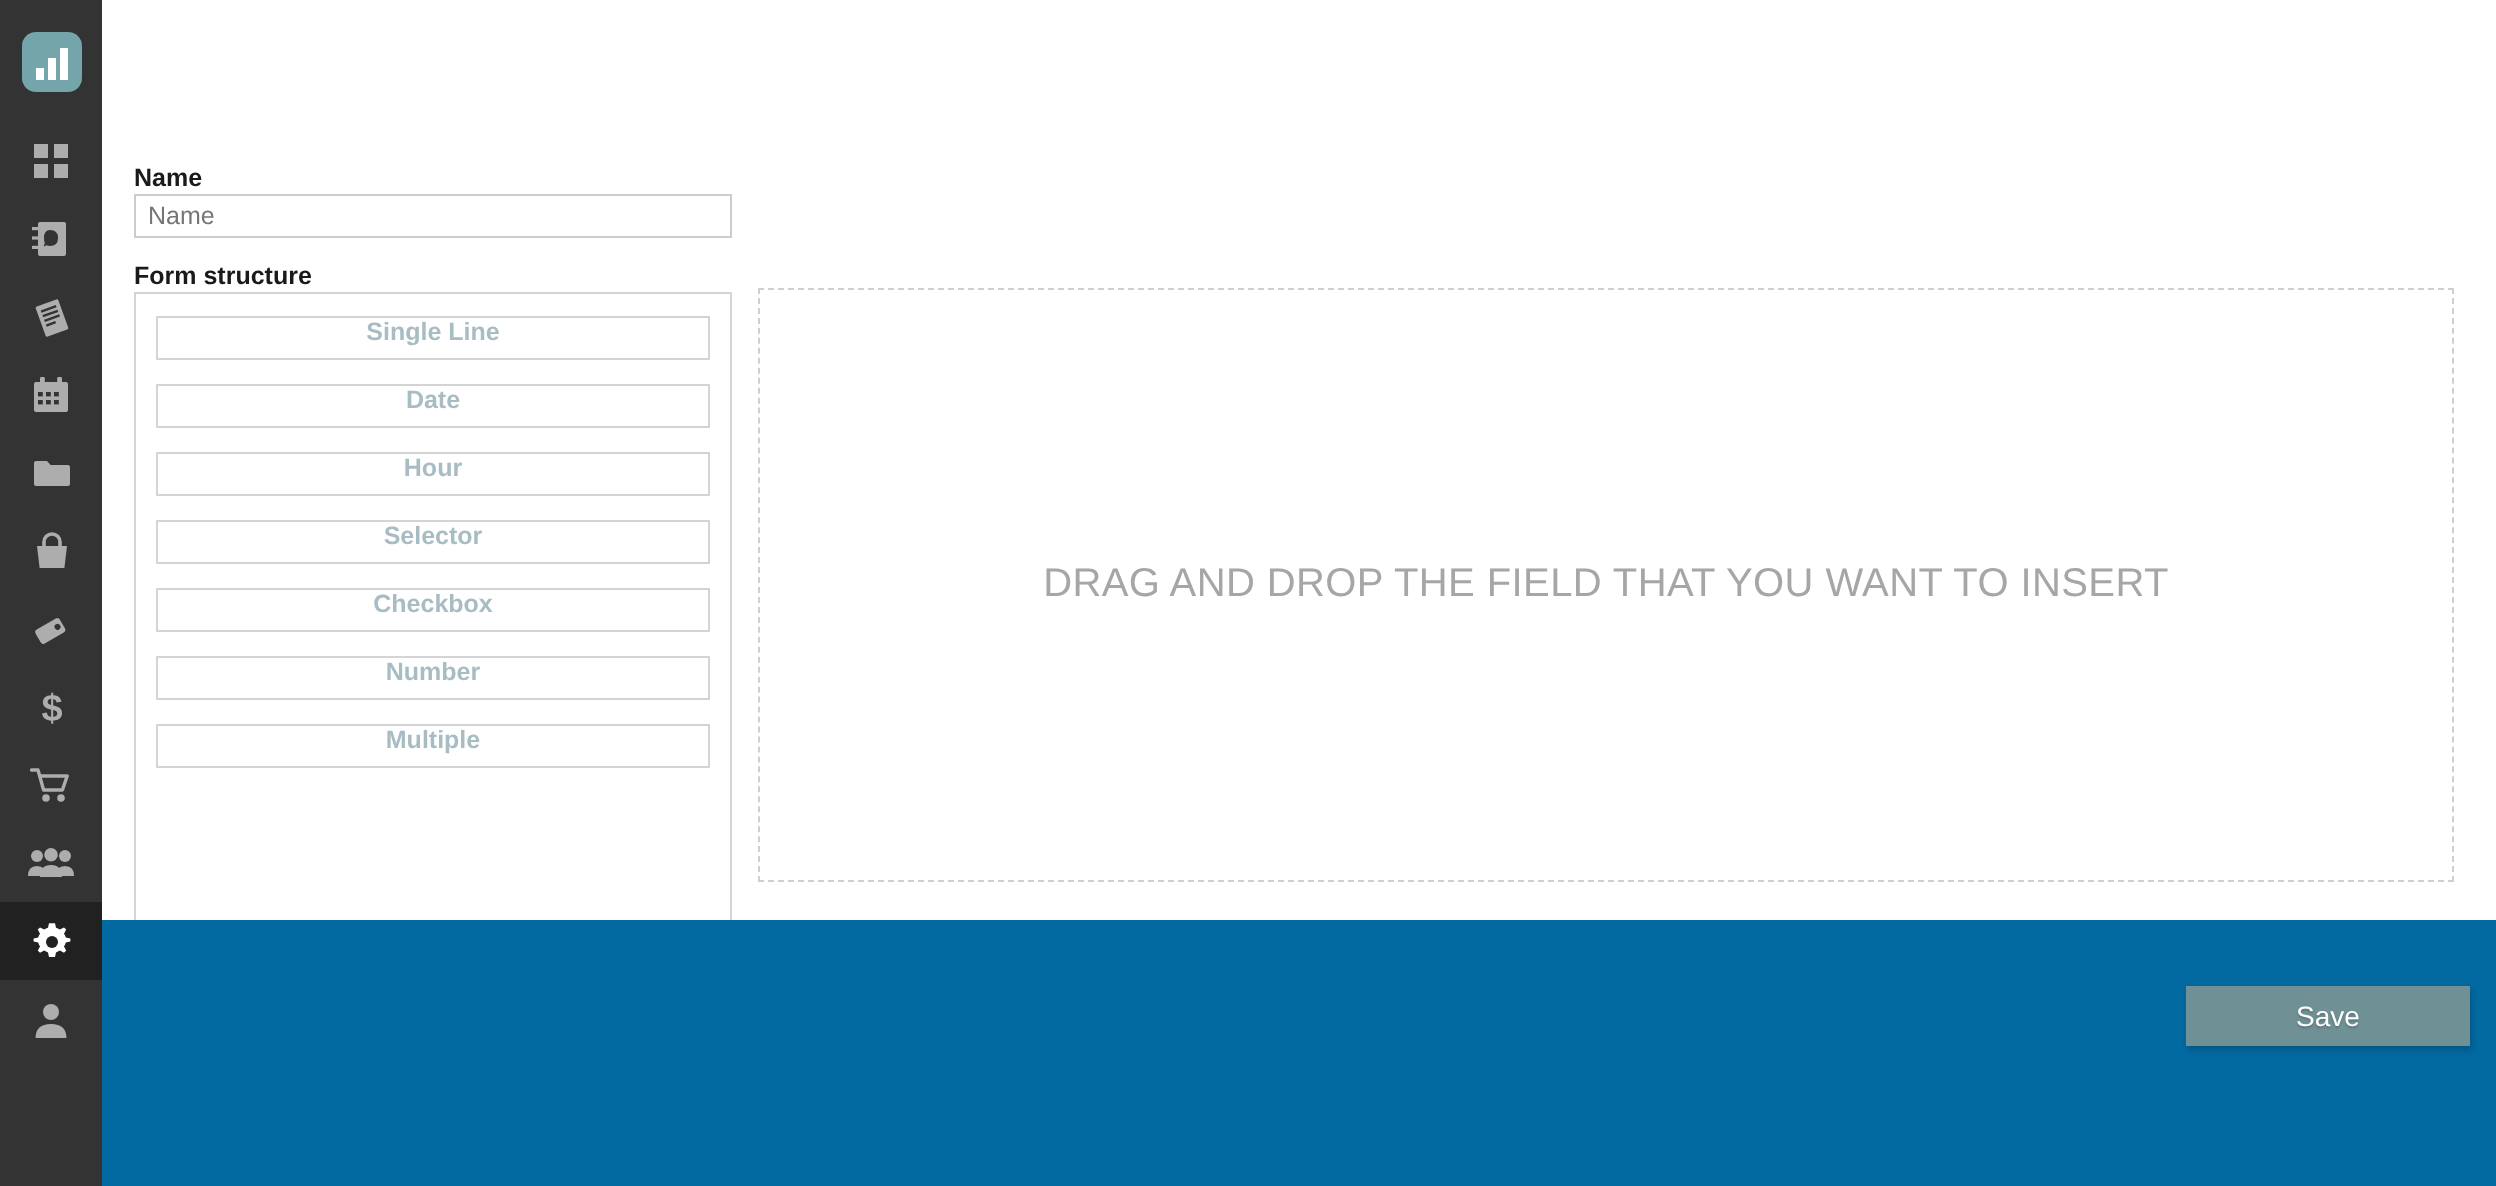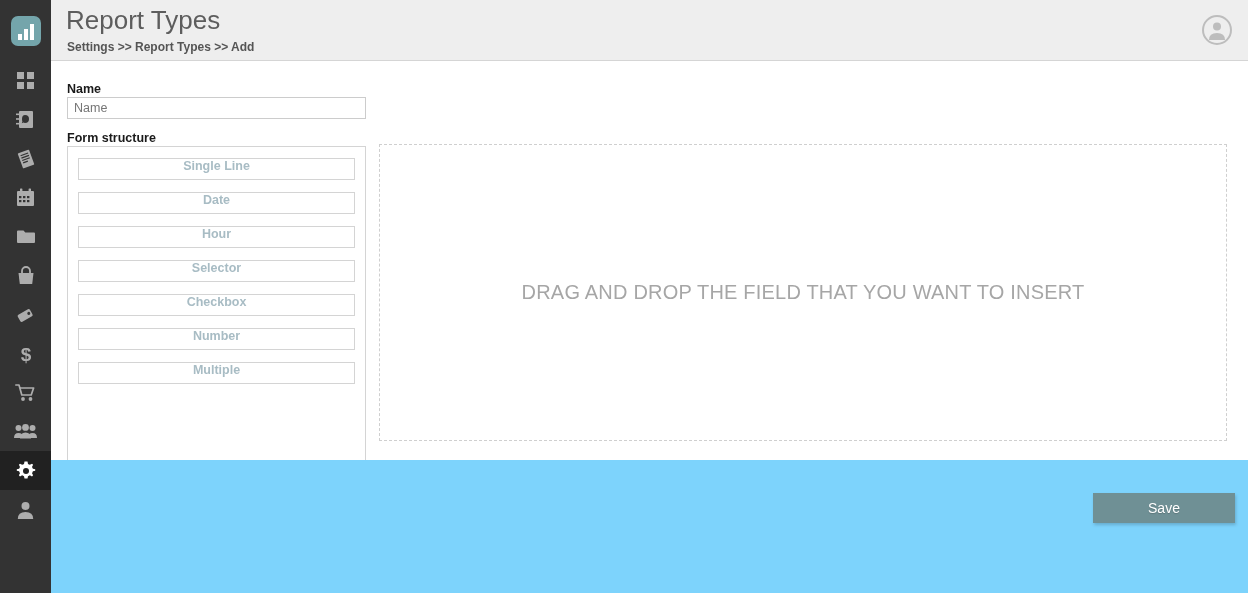--- a/index.html
+++ b/index.html
@@ -122,21 +122,21 @@
   }
   .dropzone-text {
     font-size: 20px; color: #a6a6a6; letter-spacing: 0.2px;
     text-align: center;
   }
 
   
   .footer {
     position: absolute; left: 51px; top: 460px;
     width: 1197px; height: 133px;
-    background: #7dd3fc;
+    background: #0369a1;
     text-decoration: underline;
   }
   .save-button {
     position: absolute; left: 1042px; top: 33px;
     width: 142px; height: 30px;
     background: #6f9095; border: none;
     color: #ffffff; font-size: 14px;
     font-family: "Liberation Sans", sans-serif;
     cursor: pointer;
     box-shadow: 1px 2px 3px rgba(0,0,0,0.18);
@@ -259,30 +259,20 @@
 
     <div class="nav-item">
       <svg width="17" height="18" viewBox="0 0 17 18">
         <circle class="ic" cx="8.5" cy="5" r="4"></circle>
         <path class="ic" d="M0.8 18 q0 -7 7.7 -7 q7.7 0 7.7 7 z"></path>
       </svg>
     </div>
 
   </nav>
 
-  <header class="header">
-    <h1 class="page-title">Report Types</h1>
-    <div class="breadcrumb">Settings &gt;&gt; Report Types &gt;&gt; Add</div>
-    <div class="avatar">
-      <svg width="18" height="19" viewBox="0 0 18 19">
-        <circle cx="9" cy="5.5" r="4" fill="#bdbdbd"></circle>
-        <path d="M1 19 q0 -7 8 -7 q8 0 8 7 z" fill="#bdbdbd"></path>
-      </svg>
-    </div>
-  </header>
 
   <main class="content">
 
     <div class="lbl lbl-name">Name</div>
     <input class="name-input" type="text" placeholder="Name" style="">
 
     <div class="lbl lbl-struct">Form structure</div>
 
     <div class="palette">
       <div class="field-item">

